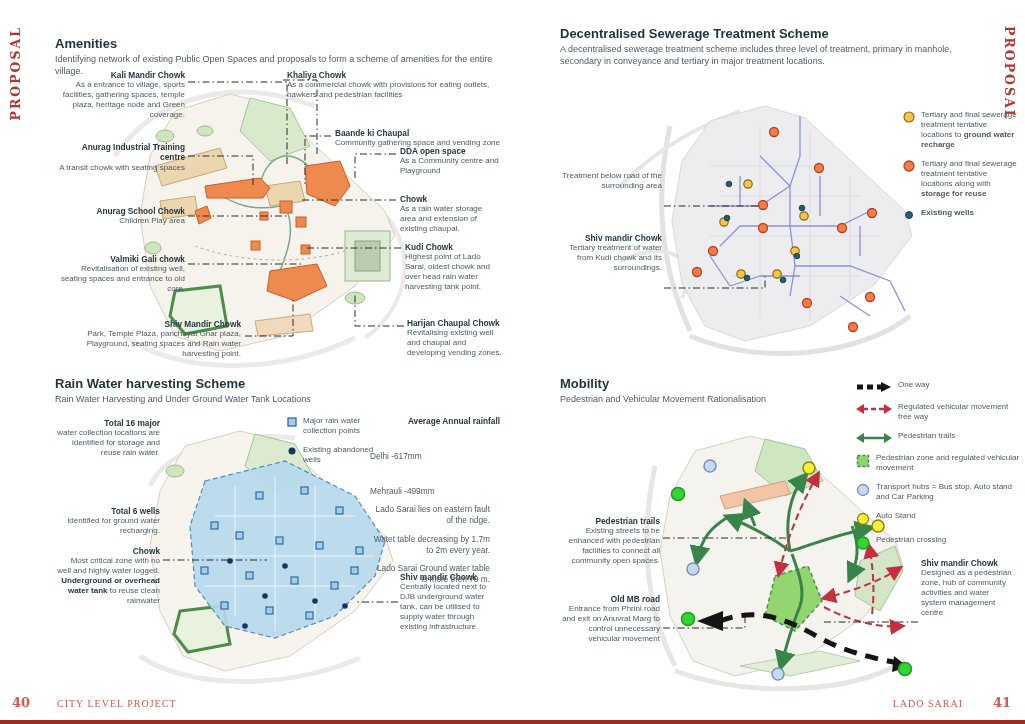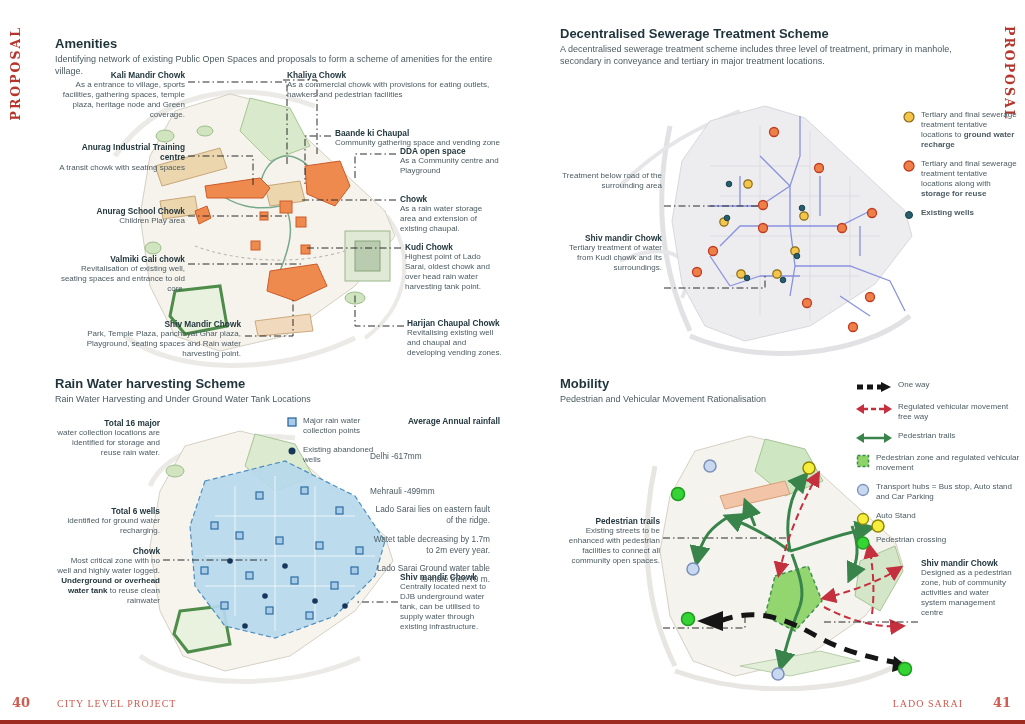--- a/index.html
+++ b/index.html
@@ -369,20 +369,24 @@
         <path d="M103,162 H228"></path>
         <path d="M103,252 H185 V241"></path>
         <path d="M358,246 H264"></path>
       </g>
     </svg>
 
     <div class="lbl r" style="left:0;top:140px;width:100px;">
       <div class="lh">Pedestrian trails</div>
       <div class="lb">Existing streets to be enhanced with pedestrian facilities to connect all community open spaces.</div>
     </div>
+    <div class="lbl r" style="left:0;top:218px;width:100px;">
+      <div class="lh">Old MB road</div>
+      <div class="lb">Entrance from Phrini road and exit on Anuvrat Marg to control unnecessary vehicular movement</div>
+    </div>
     <div class="lbl" style="left:361px;top:182px;width:92px;">
       <div class="lh">Shiv mandir Chowk</div>
       <div class="lb">Designed as a pedestrian zone, hub of community activities and water system management centre</div>
     </div>
 
     <div class="leg" style="left:296px;top:4px;width:164px;">
       <div class="leg-item">
         <svg width="36" height="12">
           <line x1="1" y1="6" x2="25" y2="6" stroke-width="5" stroke-dasharray="6 4" stroke="#151515"></line>
           <polygon points="25,1 35,6 25,11" fill="#151515"></polygon>

